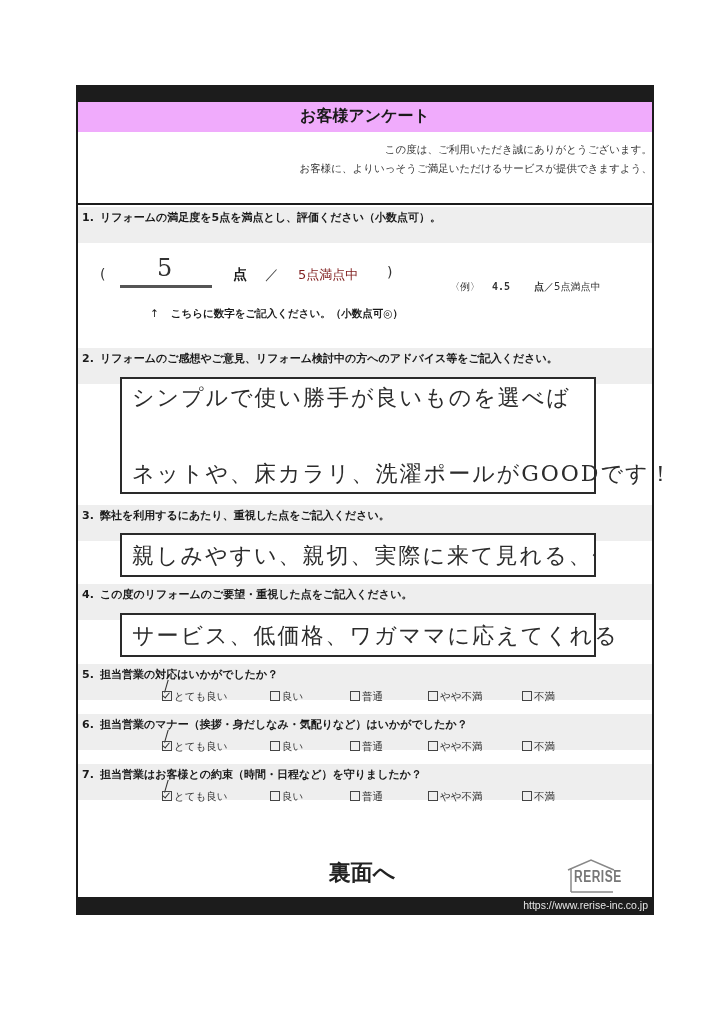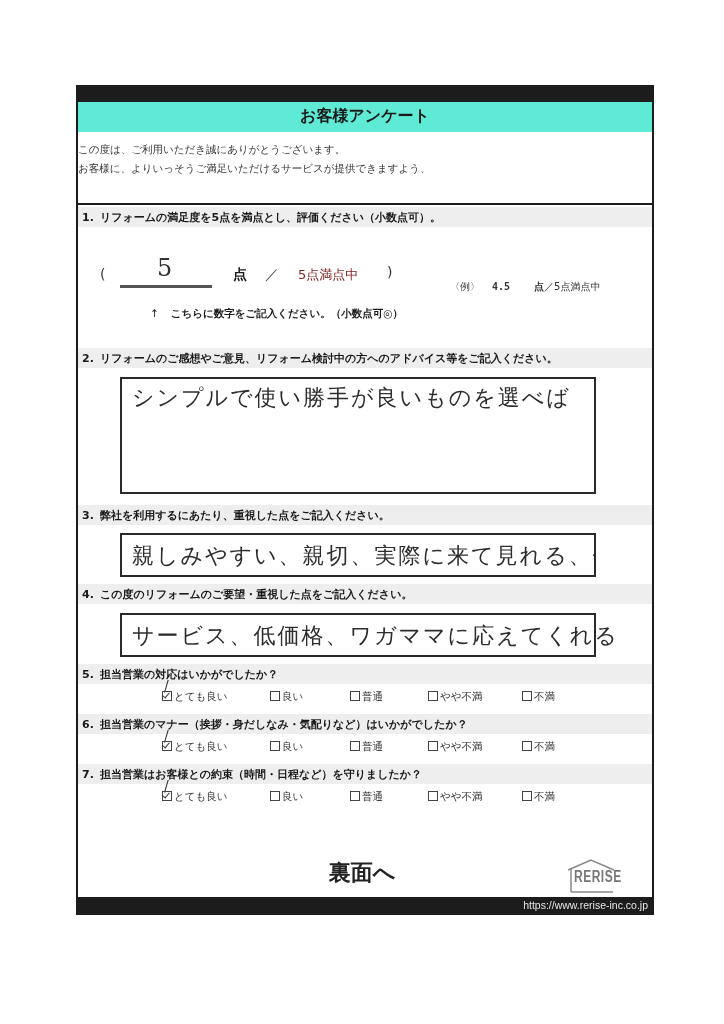--- a/index.html
+++ b/index.html
@@ -1,23 +1,23 @@
 <!DOCTYPE html>
 <html><head>
 <meta charset="utf-8">
 <style>
   html,body{margin:0;padding:0;background:#fff;}
   body{width:724px;height:1024px;position:relative;overflow:hidden;font-family:"DejaVu Sans","Liberation Sans",sans-serif;color:#1a1a1a;}
   .frame{position:absolute;left:76px;top:85px;width:578px;height:830px;border:2px solid #1b1b1b;border-top:none;border-bottom:none;box-sizing:border-box;}
   .topbar{position:absolute;left:76px;top:85px;width:578px;height:17px;background:#1c1c1c;}
-  .titleband{position:absolute;left:78px;top:102px;width:574px;height:30px;background:#5eead4;}
+  .titleband{position:absolute;left:78px;top:102px;width:574px;height:30px;background:#f0abfc;}
   .title{position:absolute;left:0;right:0;top:4px;text-align:center;font-size:16px;font-weight:bold;}
-  .intro{position:absolute;left:78px;top:140px;width:574px;text-align:left;font-size:10.5px;line-height:19px;color:#333;}
+  .intro{position:absolute;left:78px;top:140px;width:574px;text-align:right;font-size:10.5px;line-height:19px;color:#333;}
   .divider{position:absolute;left:78px;top:203px;width:574px;height:2px;background:#1b1b1b;}
-  .qband{position:absolute;left:78px;width:574px;height:20px;background:#eeeeee;}
+  .qband{position:absolute;left:78px;width:574px;height:36px;background:#eeeeee;}
   .qtext{position:absolute;left:4px;top:3px;font-size:11px;font-weight:bold;white-space:nowrap;}
   .qtext .num{display:inline-block;width:18px;}
   .paren{position:absolute;font-size:14px;color:#333;}
   .score-line{position:absolute;left:120px;top:285px;width:92px;height:3px;background:#555;}
   .score-val{position:absolute;left:157px;top:254px;font-family:"DejaVu Serif",serif;font-size:24px;color:#333;font-weight:300;}
   .pt{position:absolute;left:233px;top:266px;font-size:14px;font-weight:bold;}
   .slash{position:absolute;left:265px;top:266px;font-size:14px;color:#444;}
   .max{position:absolute;left:298px;top:266px;font-size:13px;color:#7f1d1d;}
   .example{position:absolute;left:450px;top:280px;font-size:10px;color:#333;white-space:nowrap;}
   .example b{font-family:"DejaVu Sans Mono",monospace;margin:0 24px 0 12px;}
@@ -67,20 +67,21 @@
 </div>
 <div class="hint">
   <span class="arrow">↑</span><span>こちらに数字をご記入ください。（小数点可◎）</span>
 </div>
 
 <div class="qband" style="top:348px;">
   <div class="qtext"><span class="num">2.</span><span>リフォームのご感想やご意見、リフォーム検討中の方へのアドバイス等をご記入ください。</span></div>
 </div>
 <div class="answerbox" style="left:120px;top:377px;width:476px;height:117px;">
   <div class="hand" style="top:4px;font-size:22px;">シンプルで使い勝手が良いものを選べば</div>
+  <div class="hand" style="top:80px;font-size:22px;">ネットや、床カラリ、洗濯ポールがGOODです！</div>
 </div>
 
 <div class="qband" style="top:505px;">
   <div class="qtext"><span class="num">3.</span><span>弊社を利用するにあたり、重視した点をご記入ください。</span></div>
 </div>
 <div class="answerbox" style="left:120px;top:533px;width:476px;height:44px;overflow:hidden;">
   <div class="hand" style="top:6px;font-size:22px;">親しみやすい、親切、実際に来て見れる、値段、サービス</div>
 </div>
 
 <div class="qband" style="top:584px;">

